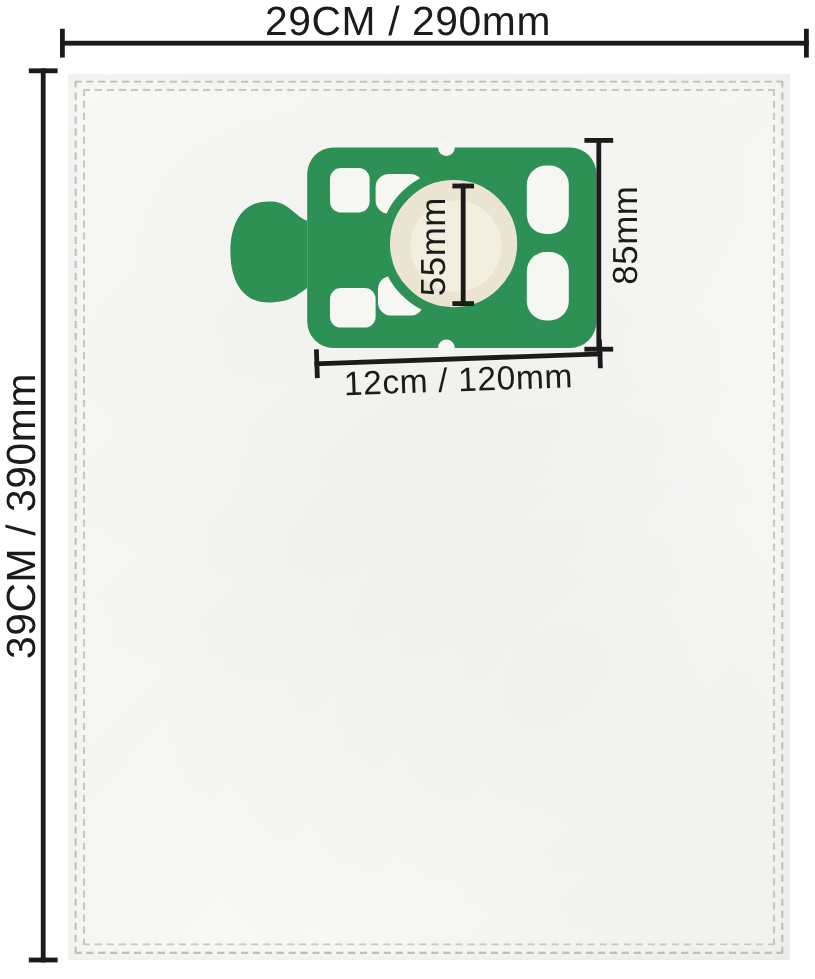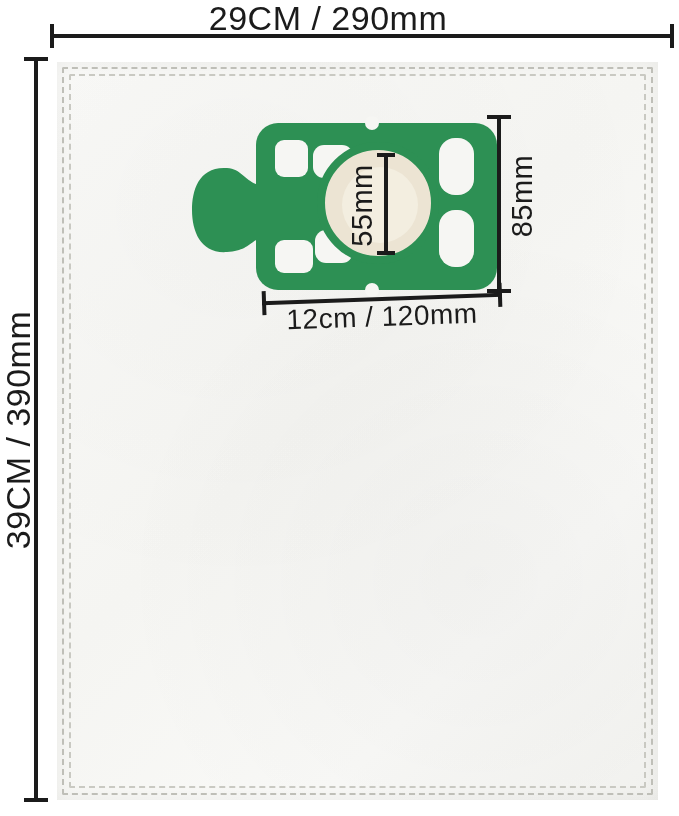--- a/index.html
+++ b/index.html
@@ -74,21 +74,21 @@
     <rect class="bagfill" x="256" y="38" width="35" height="57" rx="16"></rect>
     <rect class="bagfill" x="256" y="110" width="35" height="57" rx="16"></rect>
     <circle class="bagfill" cx="189" cy="23" r="7"></circle>
     <circle class="bagfill" cx="189" cy="190" r="7"></circle>
     <circle class="cream" cx="195" cy="103" r="54"></circle>
     <circle class="cream-light" cx="197" cy="105" r="38"></circle>
     <circle class="ringstroke" cx="195" cy="103" r="57"></circle>
   </svg>
 
   <div>
-    <div class="dim-label" style="left:8px;top:1px;width:640px;font-size:34px">29CM / 290mm</div>
+    <div class="dim-label" style="left:20px;top:1px;width:640px;font-size:34px">29CM / 290mm</div>
     <div class="dim-line h" style="left:50px;top:34px;width:624px"></div>
   </div>
 
   <div>
     <div class="dim-label rot" style="left:-152px;top:413px;width:340px;height:34px;font-size:34px">39CM / 390mm</div>
     <div class="dim-line v" style="left:34px;top:57px;height:745px"></div>
   </div>
 
   <div>
     <div class="dim-label rot" style="left:299px;top:191px;width:126px;height:29px;font-size:29px">55mm</div>

